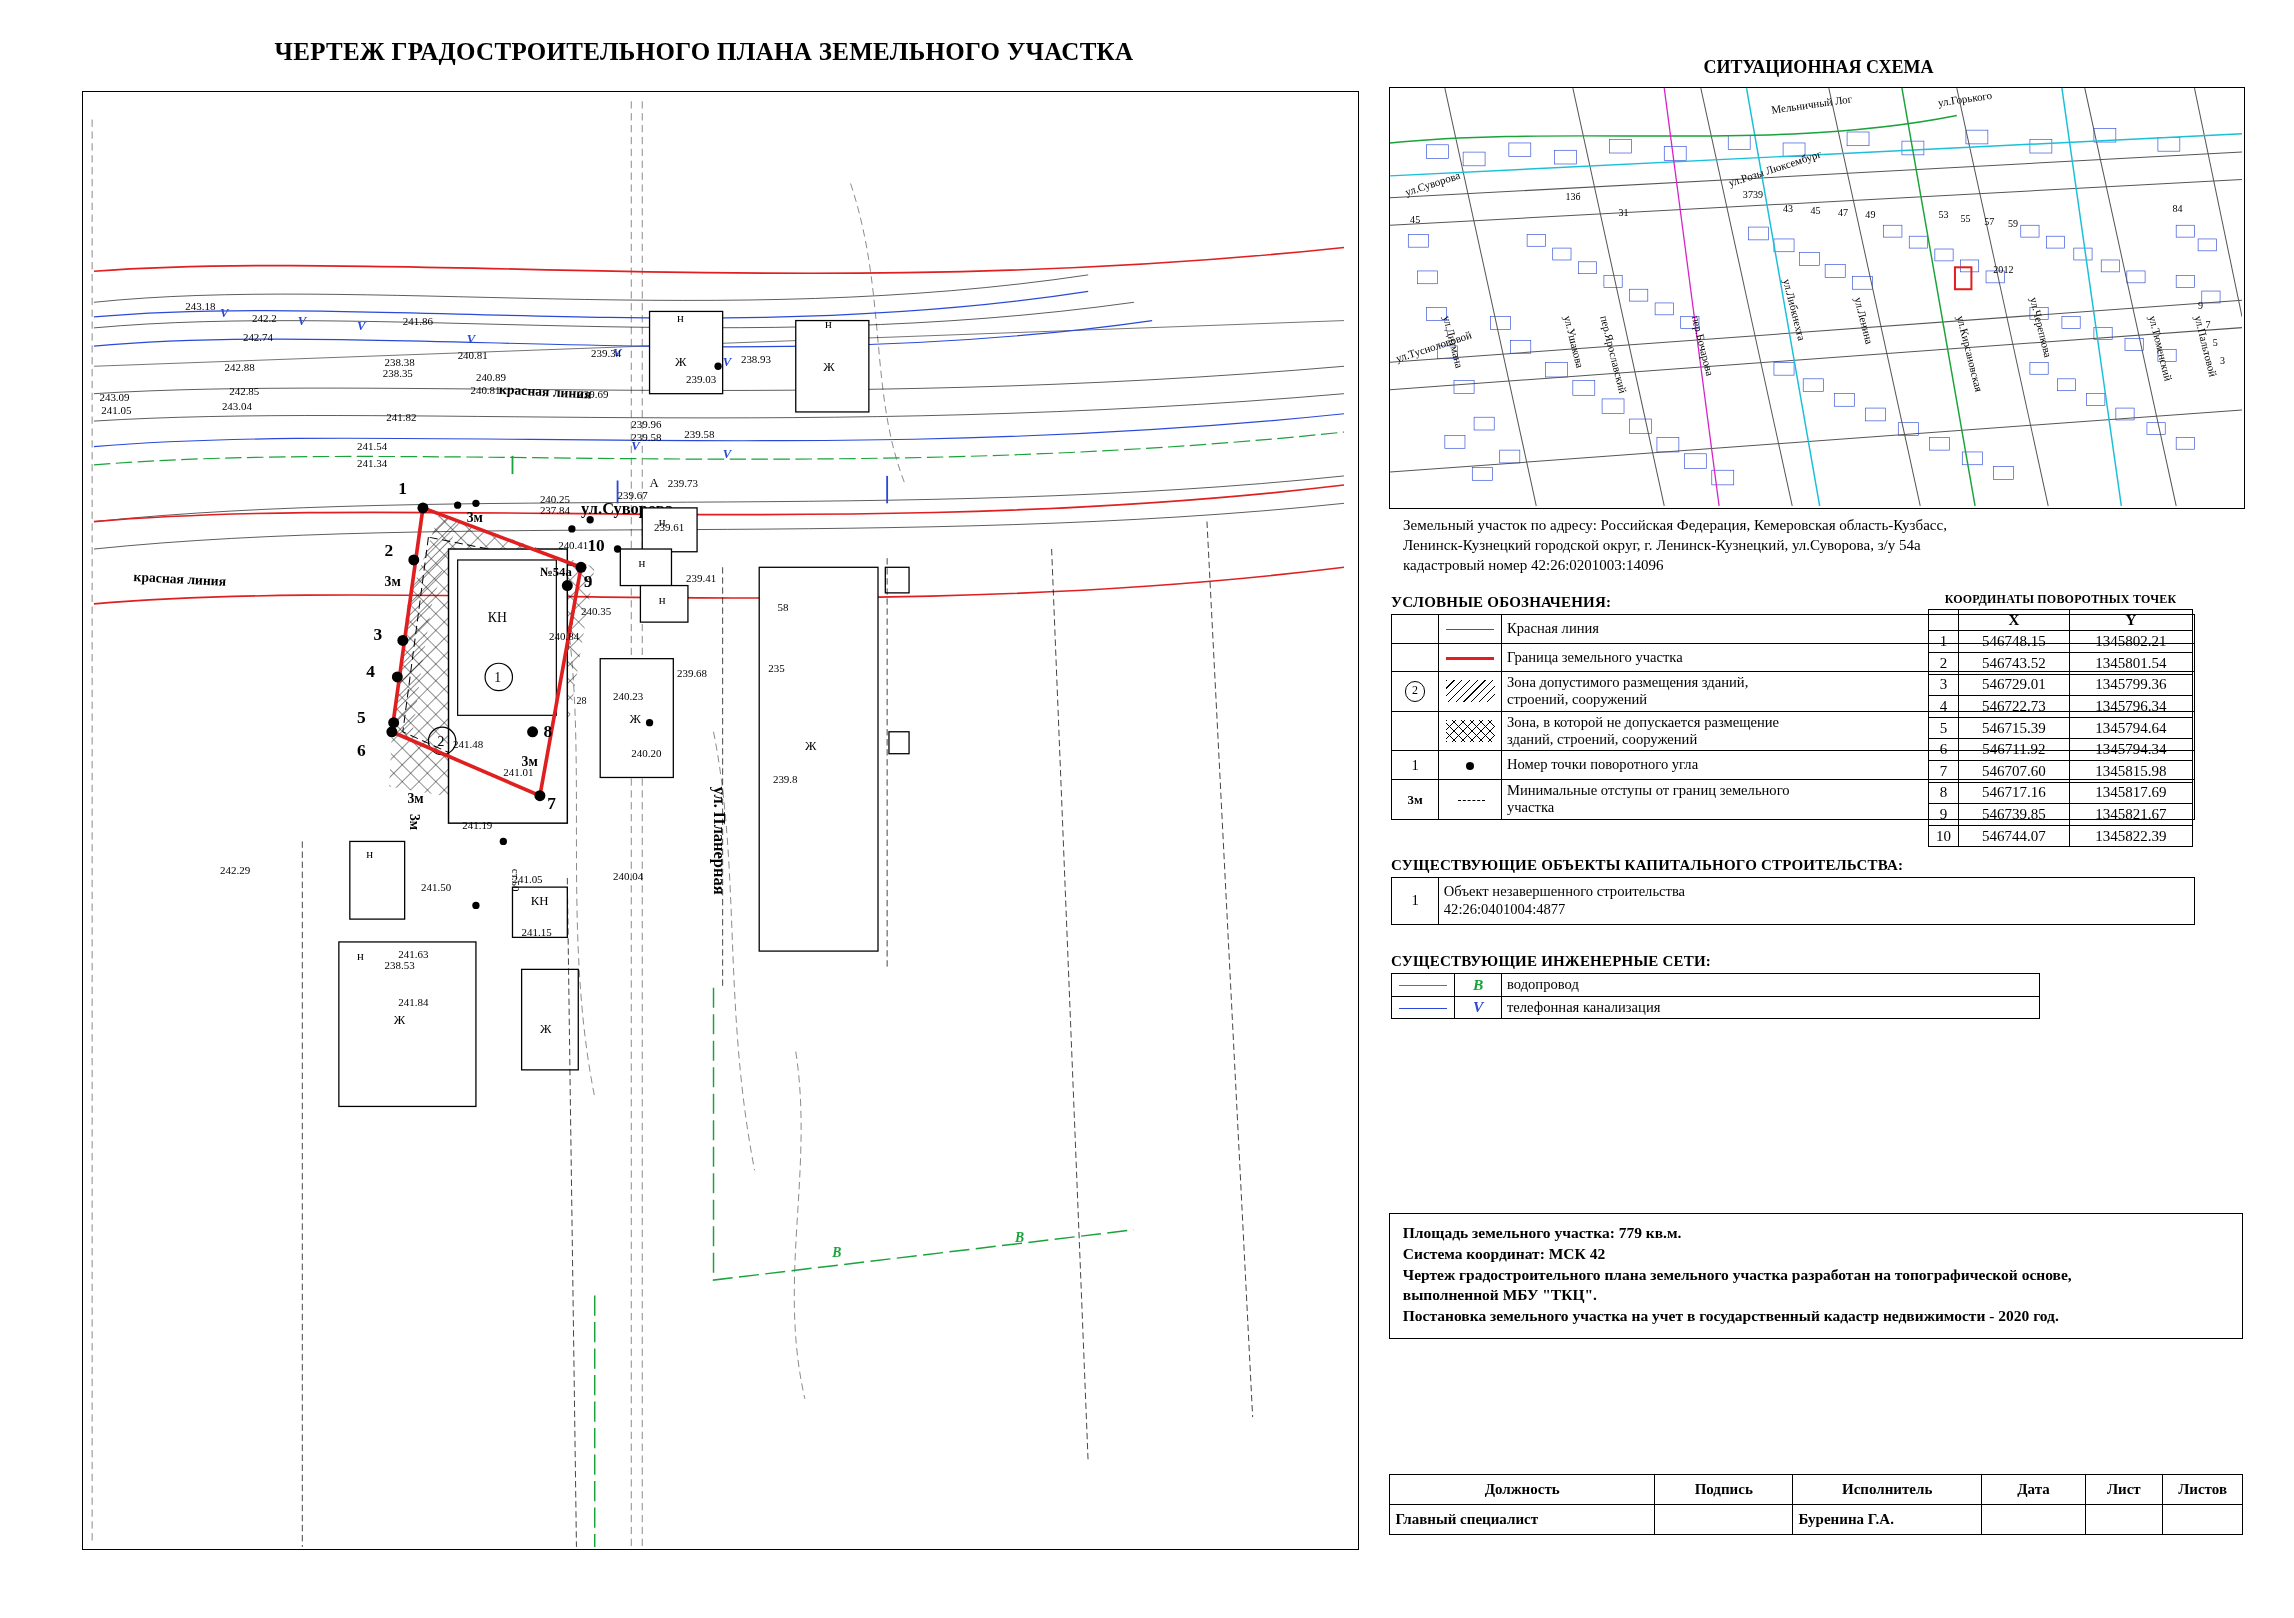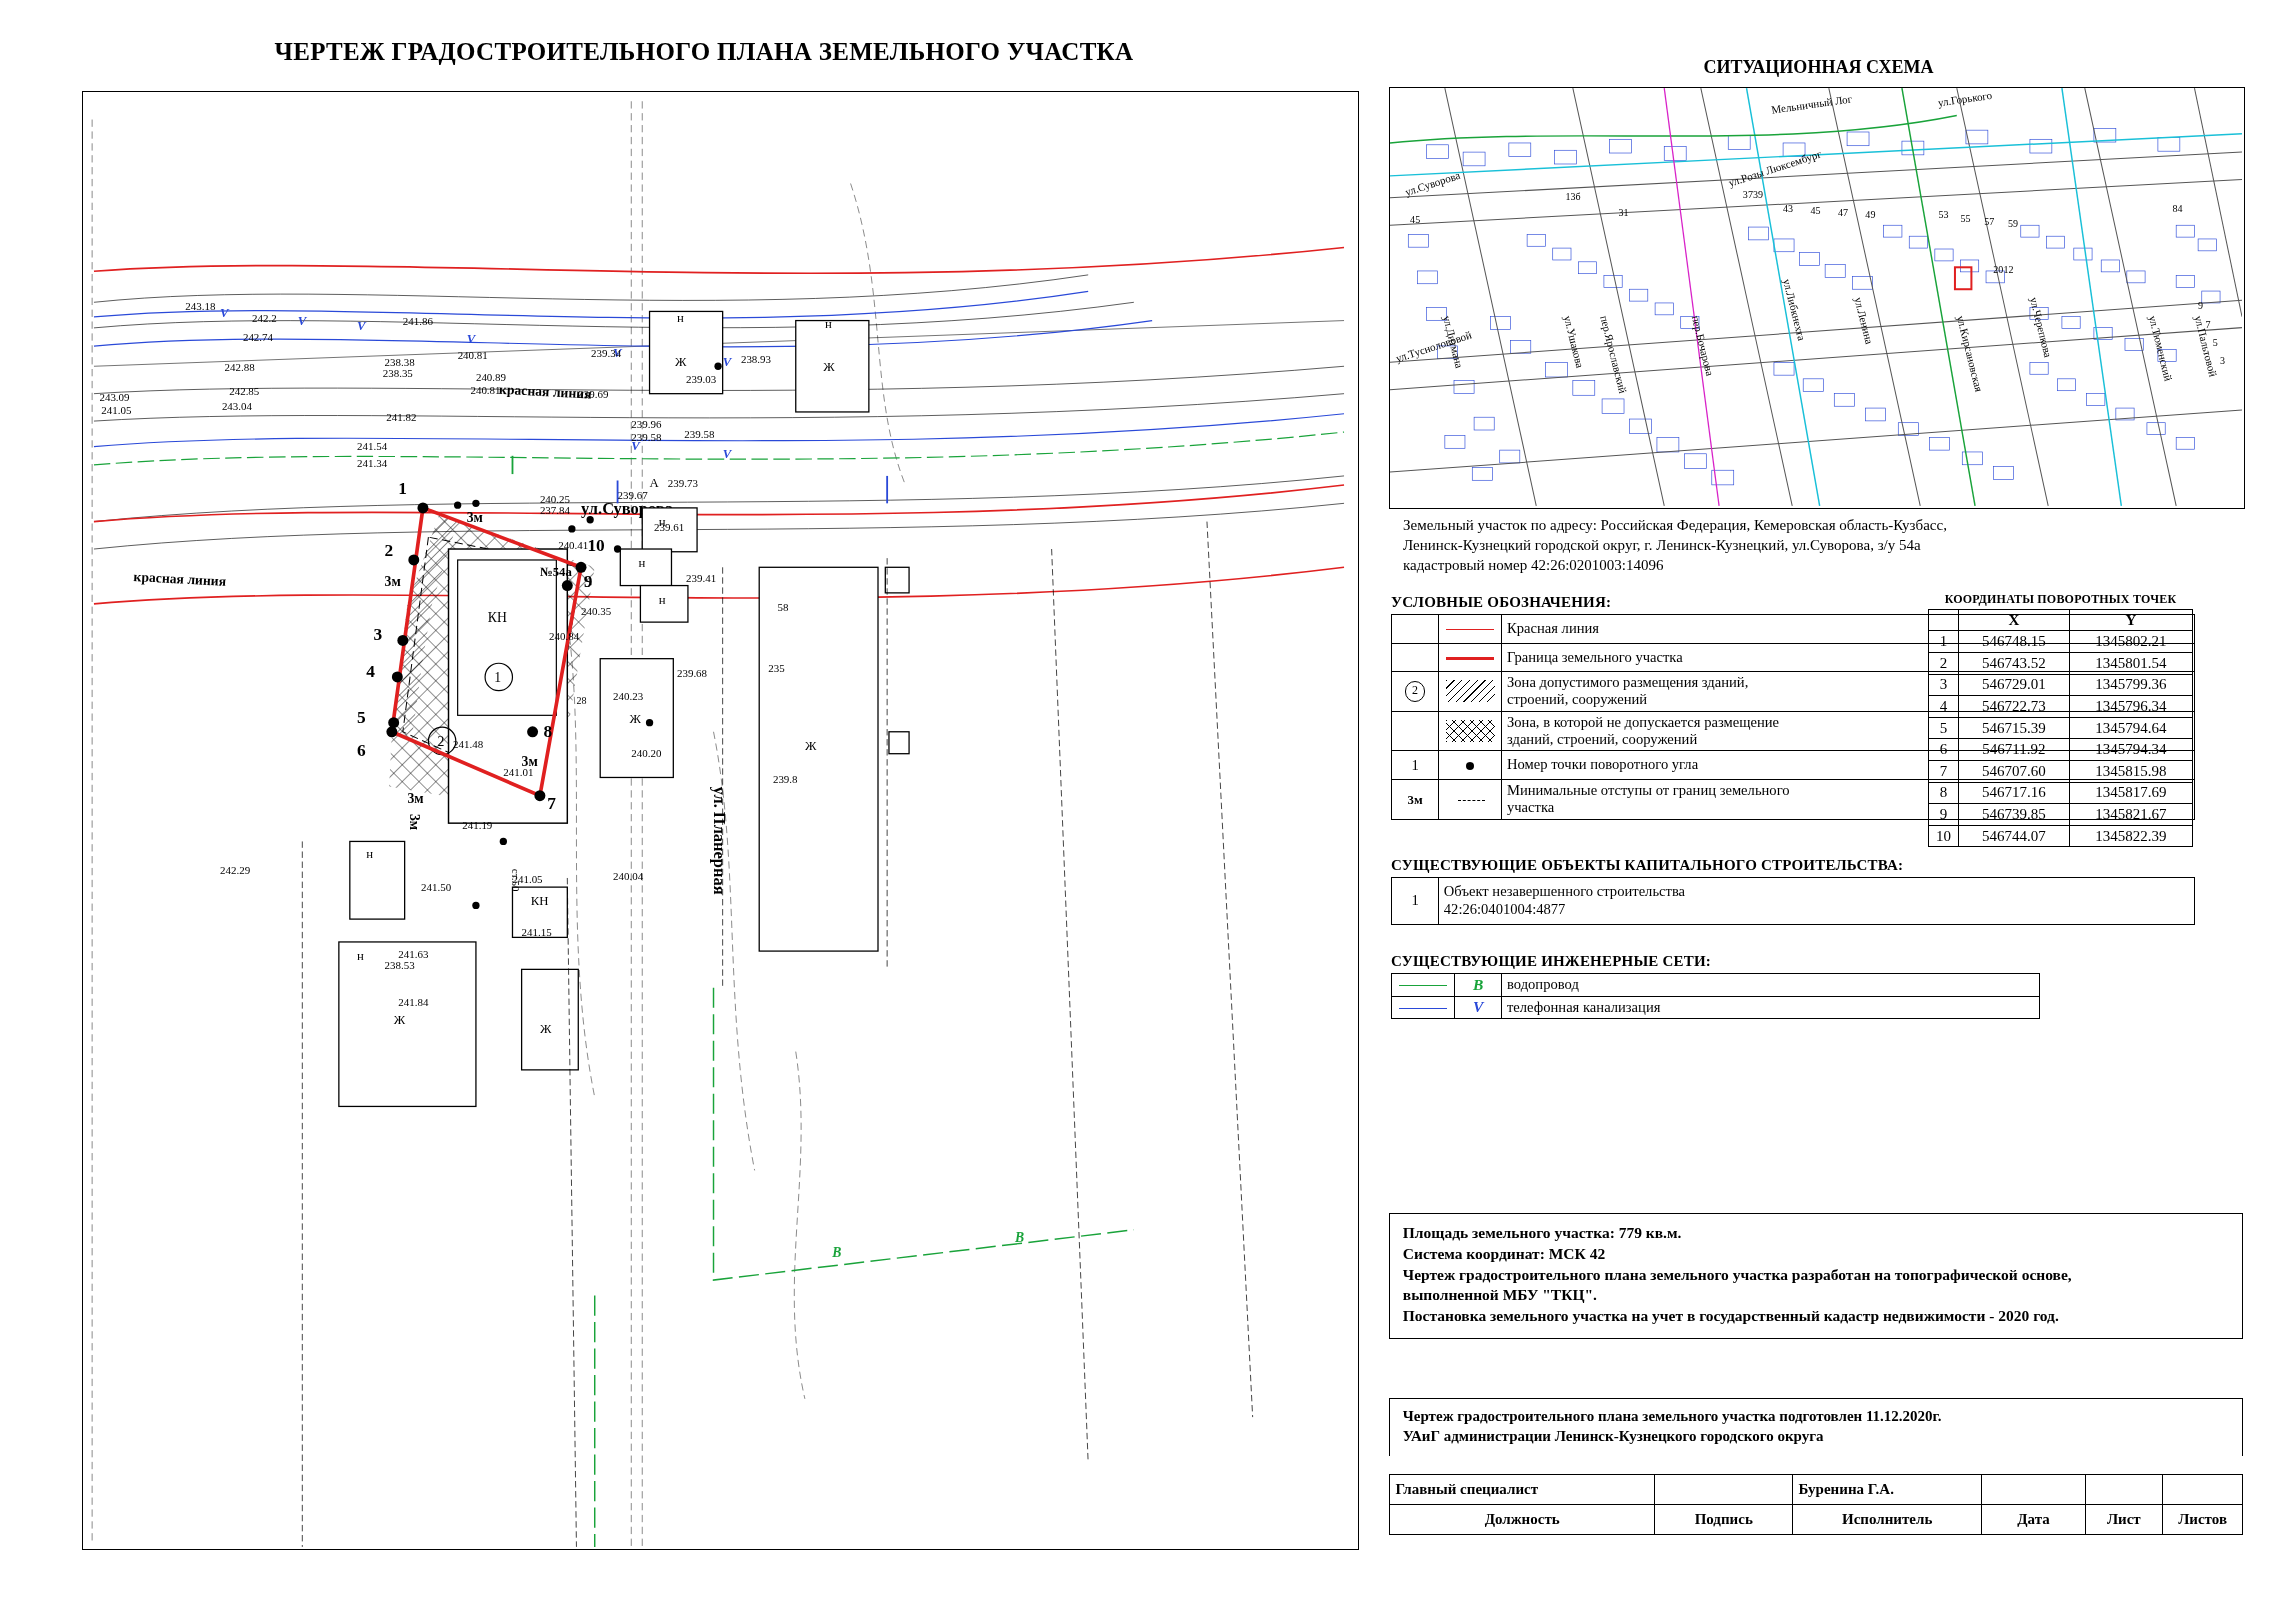--- a/index.html
+++ b/index.html
@@ -801,40 +801,36 @@
   </div>
 
   <div class="info-frame">
     <div class="ln">Площадь земельного участка: 779 кв.м.</div>
     <div class="ln">Система координат: МСК 42</div>
     <div class="ln">Чертеж градостроительного плана земельного участка разработан на топографической основе,</div>
     <div class="ln">выполненной МБУ "ТКЦ".</div>
     <div class="ln">Постановка земельного участка на учет в государственный кадастр недвижимости - 2020 год.</div>
   </div>
 
-  <div class="approve-frame">
-    <div class="ln">Чертеж градостроительного плана земельного участка подготовлен 11.12.2020г.</div>
-    <div class="ln">УАиГ администрации Ленинск-Кузнецкого городского округа</div>
-  </div>
 
   <table class="signs">
     <tbody>
         <tr>
+      <th class="c-post">Должность</th>
+      <th class="c-sign">Подпись</th>
+      <th class="c-exec">Исполнитель</th>
+      <th class="c-date">Дата</th>
+      <th class="c-list">Лист</th>
+      <th class="c-lists">Листов</th>
+    </tr>
+    <tr>
       <td>Главный специалист</td>
       <td></td>
       <td>Буренина Г.А.</td>
       <td></td>
       <td></td>
       <td></td>
     </tr>
-    <tr>
-      <th class="c-post">Должность</th>
-      <th class="c-sign">Подпись</th>
-      <th class="c-exec">Исполнитель</th>
-      <th class="c-date">Дата</th>
-      <th class="c-list">Лист</th>
-      <th class="c-lists">Листов</th>
-    </tr>
   </tbody>
     </table>
 
 </div>
 
 
 </body></html>

